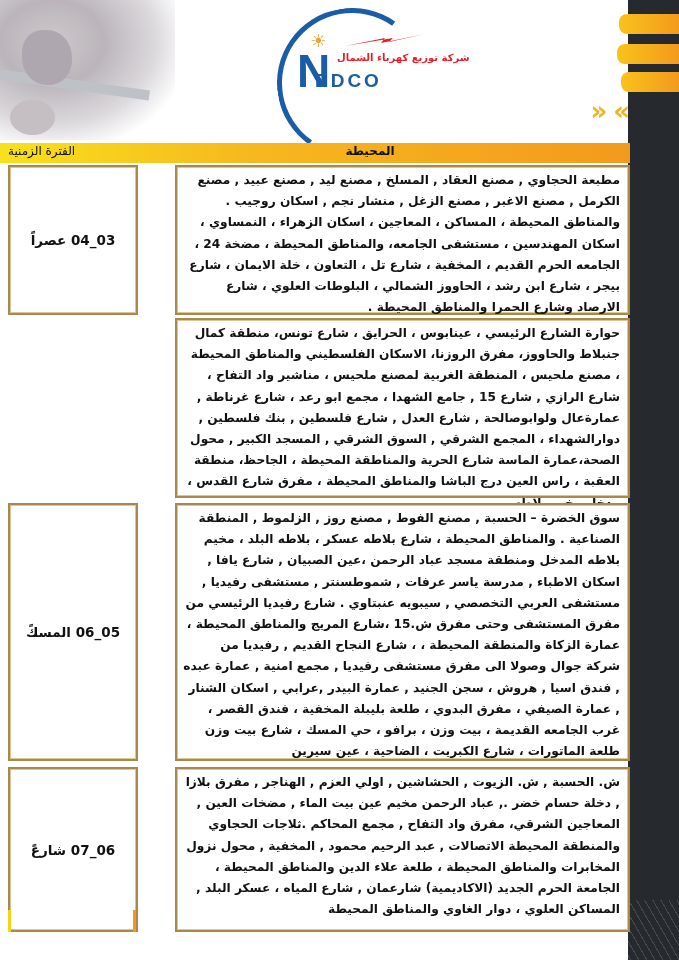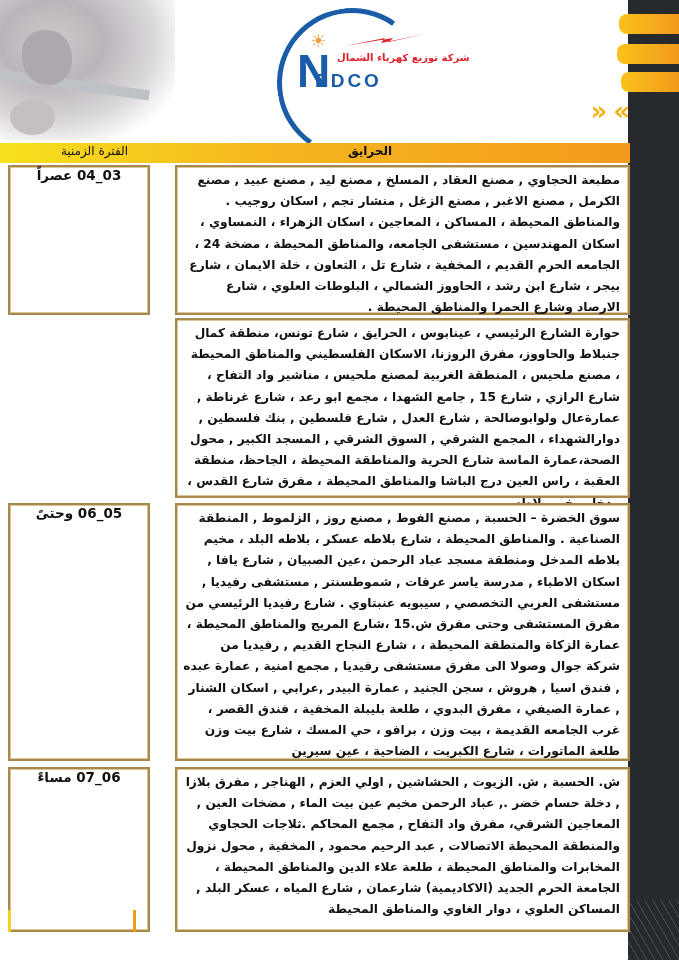--- a/index.html
+++ b/index.html
@@ -76,35 +76,35 @@
       color: #e0202a; font-family: "DejaVu Sans", sans-serif; font-weight: bold;
       font-size: 19px; white-space: nowrap;
     }
 
     
     .header-bar {
       position: absolute; left: 0; top: 143px; width: 630px; height: 20px;
       background: linear-gradient(90deg, #f7e11c 0%, #f6b81f 40%, #f39a1c 100%);
     }
     .hdr-time {
-      position: absolute; left: 8px; top: 144px; width: 120px; text-align: right;
+      position: absolute; left: 8px; top: 144px; width: 120px; text-align: left;
       direction: rtl; font-size: 12px; color: #111; font-weight: normal;
     }
     .hdr-area {
       position: absolute; left: 330px; top: 144px; width: 80px; text-align: center;
       direction: rtl; font-size: 12px; color: #111; font-weight: bold;
     }
 
     
     .row { position: absolute; left: 8px; width: 622px; }
     .cell-time, .cell-area {
       position: absolute; top: 0; bottom: 0; background: #fff;
       border: 2px solid #a8894b; box-shadow: 0 0 0 1px #d9c79a inset;
     }
-    .cell-time { left: 0; width: 142px; display: flex; justify-content: center; }
+    .cell-time { left: 0; width: 130px; display: flex; align-items: center; justify-content: center; }
     .cell-area { left: 127px; right: 0; padding: 3px 8px 3px 6px; margin-left: 40px; }
     .time-text {
       direction: rtl; font-family: "DejaVu Sans", sans-serif; font-weight: bold; font-size: 13.5px; color: #111;
       white-space: nowrap;
     }
     .area-text {
       direction: rtl; text-align: right; font-family: "DejaVu Sans", sans-serif; font-weight: bold;
       font-size: 12.2px; line-height: 21.2px; color: #111;
     }
     .bottom-accent {
@@ -137,49 +137,49 @@
   <div class="logo-edco">EDCO</div>
 </div>
 
 <div class="title-row">
   <span class="chev">»</span>
   <span class="chev">«</span>
 </div>
 
 <div class="header-bar"></div>
 <div class="hdr-time">الفترة الزمنية</div>
-<div class="hdr-area">الحرايق</div>
+<div class="hdr-area">المحيطة</div>
 
 <div class="row" style="top:165px;height:150px;">
   <div class="cell-time">
     <span class="time-text">03_04 عصراً</span>
   </div>
   <div class="cell-area">
     <div class="area-text">مطبعة الحجاوي , مصنع العقاد , المسلخ , مصنع ليد , مصنع عبيد , مصنع الكرمل , مصنع الاغبر , مصنع الزغل , منشار نجم , اسكان روجيب . والمناطق المحيطة ، المساكن ، المعاجين ، اسكان الزهراء ، النمساوي ، اسكان المهندسين ، مستشفى الجامعه، والمناطق المحيطة ، مضخة 24 ، الجامعه الحرم القديم ، المخفية ، شارع تل ، التعاون ، خلة الايمان ، شارع بيجر ، شارع ابن رشد ، الحاووز الشمالي ، البلوطات العلوي ، شارع الارصاد وشارع الحمرا والمناطق المحيطة .</div>
   </div>
 </div>
 
 <div class="row" style="top:318px;height:180px;">
   <div class="cell-area">
     <div class="area-text">حوارة الشارع الرئيسي ، عينابوس ، الحرايق ، شارع تونس، منطقة كمال جنبلاط والحاووز، مفرق الروزنا، الاسكان الفلسطيني والمناطق المحيطة ، مصنع ملحيس ، المنطقة الغربية لمصنع ملحيس ، مناشير واد التفاح ، شارع الرازي , شارع 15 , جامع الشهدا ، مجمع ابو رعد ، شارع غرناطة , عمارةعال ولوابوصالحة , شارع العدل , شارع فلسطين , بنك فلسطين , دوارالشهداء ، المجمع الشرقي , السوق الشرقي , المسجد الكبير , محول الصحة،عمارة الماسة شارع الحرية والمناطقة المحيطة ، الجاحظ، منطقة العقبة ، راس العين درج الباشا والمناطق المحيطة ، مفرق شارع القدس ، مدخل مخيم بلاطه</div>
   </div>
 </div>
 
 <div class="row" style="top:503px;height:258px;">
   <div class="cell-time">
-    <span class="time-text">05_06 وحتىً</span>
+    <span class="time-text">05_06 المسكً</span>
   </div>
   <div class="cell-area">
     <div class="area-text">سوق الخضرة – الحسبة , مصنع الفوط , مصنع روز , الزلموط , المنطقة الصناعية . والمناطق المحيطة ، شارع بلاطه عسكر ، بلاطه البلد ، مخيم بلاطه المدخل ومنطقة مسجد عباد الرحمن ،عين الصبيان , شارع يافا , اسكان الاطباء , مدرسة ياسر عرفات , شموطسنتر , مستشفى رفيديا , مستشفى العربي التخصصي , سيبويه عنبتاوي . شارع رفيديا الرئيسي من مفرق المستشفى وحتى مفرق ش.15 ،شارع المريج والمناطق المحيطة ، عمارة الزكاة والمنطقة المحيطة ، ، شارع النجاح القديم , رفيديا من شركة جوال وصولا الى مفرق مستشفى رفيديا , مجمع امنية , عمارة عبده , فندق اسيا , هروش ، سجن الجنيد , عمارة البيدر ,عرابي , اسكان الشنار , عمارة الصيفي ، مفرق البدوي ، طلعة بليبلة المخفية ، فندق القصر ، غرب الجامعه القديمة ، بيت وزن ، برافو ، حي المسك ، شارع بيت وزن طلعة الماتورات ، شارع الكبريت ، الضاحية ، عين سيرين</div>
   </div>
 </div>
 
 <div class="row" style="top:767px;height:165px;">
   <div class="cell-time">
-    <span class="time-text">06_07 مساءً</span>
+    <span class="time-text">06_07 شارعً</span>
   </div>
   <div class="cell-area">
     <div class="area-text">ش. الحسبة , ش. الزيوت , الحشاشين , اولي العزم , الهناجر , مفرق بلازا , دخلة حسام خضر ., عباد الرحمن مخيم عين بيت الماء , مضخات العين , المعاجين الشرقي، مفرق واد التفاح , مجمع المحاكم .ثلاجات الحجاوي والمنطقة المحيطة الاتصالات , عبد الرحيم محمود , المخفية , محول نزول المخابرات والمناطق المحيطة ، طلعة علاء الدين والمناطق المحيطة ، الجامعة الحرم الجديد (الاكاديمية) شارعمان , شارع المياه ، عسكر البلد , المساكن العلوي ، دوار الغاوي والمناطق المحيطة</div>
   </div>
 </div>
 
 <div class="bottom-accent" style="left:8px;top:910px;height:22px;background:#f7d21c;"></div>
 <div class="bottom-accent" style="left:133px;top:910px;height:22px;"></div>
 
 </body></html>

